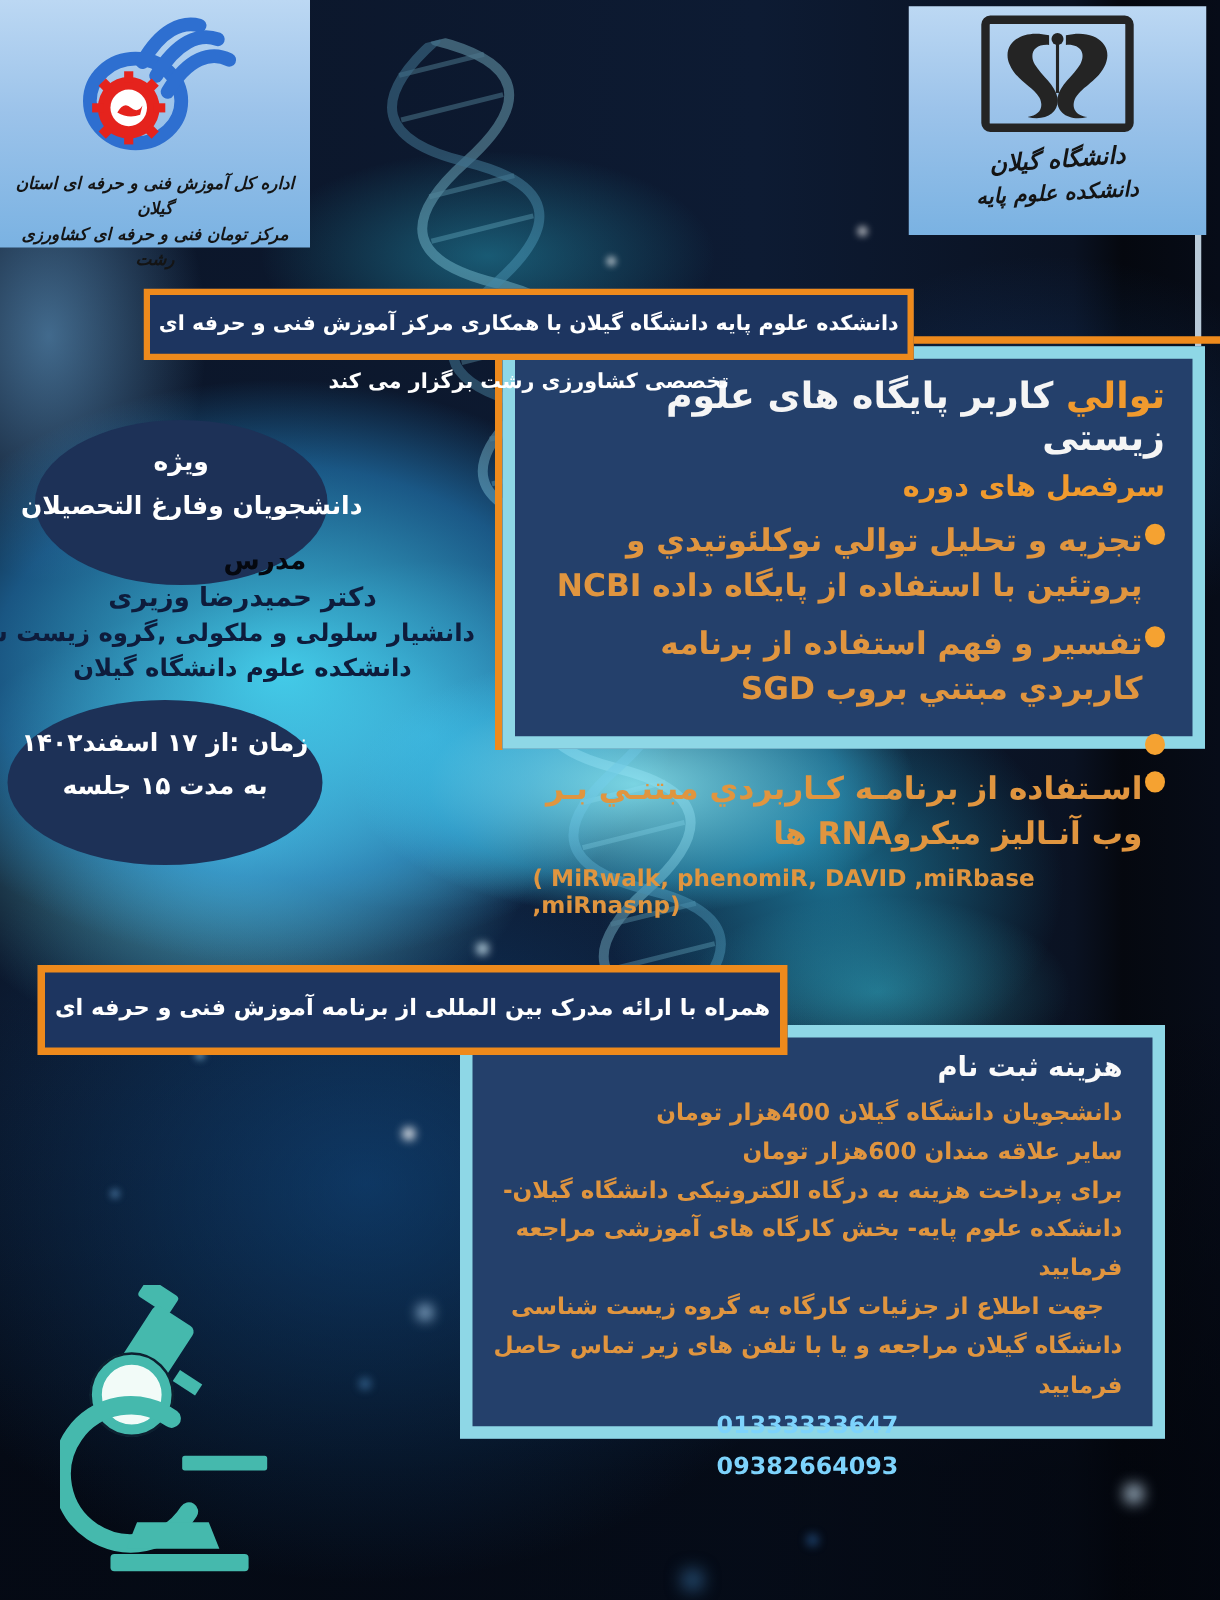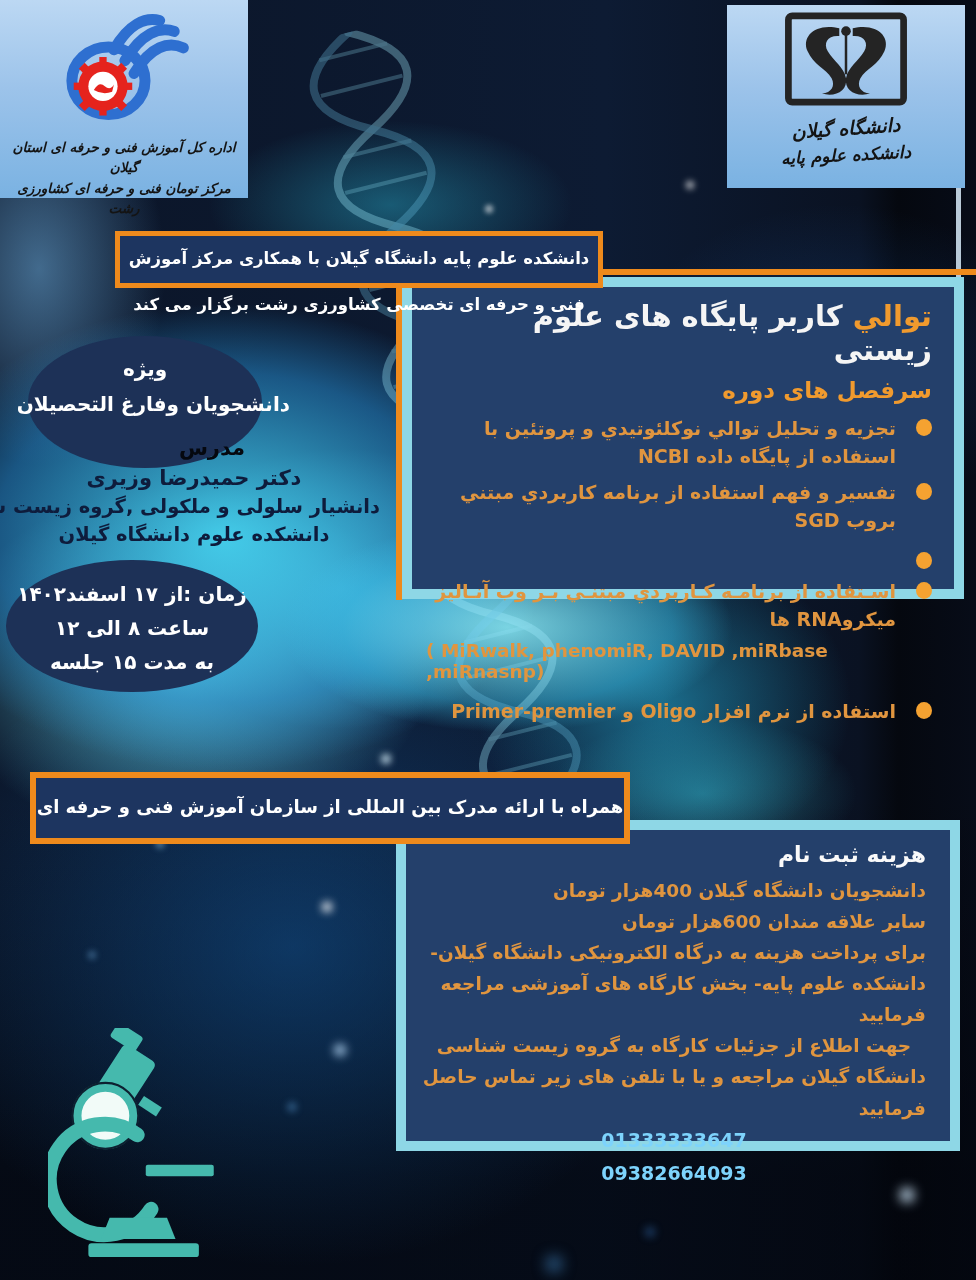--- a/index.html
+++ b/index.html
@@ -52,34 +52,34 @@
   .card-org { left:0; top:0; width:248px; height:198px; text-align:center; }
   .card-uni { left:727px; top:5px; width:238px; height:183px; text-align:center; }
   .calli { direction:rtl; font-weight:bold; font-style:italic; color:#141414; line-height:1.45; }
   .card-org .calli { font-size:13.5px; margin-top:2px; }
   .card-uni .calli1 { font-size:19px; margin-top:4px; transform:rotate(-4deg); }
   .card-uni .calli2 { font-size:17px; transform:rotate(-3deg); }
 
   
   .banner { position:absolute; background:#1d3560; border:5px solid #ee8a1c; z-index:6;
             color:#fff; font-weight:bold; text-align:center; direction:rtl; }
-  .banner-top { left:115px; top:231px; width:488px; height:57px; font-size:16.5px; line-height:46px; }
+  .banner-top { left:115px; top:231px; width:616px; height:57px; font-size:16.5px; line-height:46px; }
   .banner-cert { left:30px; top:772px; width:600px; height:72px; border-width:6px; font-size:18px; line-height:58px; }
 
   
   .orange-frame { position:absolute; left:396px; top:269px; width:580px; height:331px; z-index:4;
                   border-top:6px solid #ee8a1c; border-left:6px solid #ee8a1c; }
 
   
   .panel { position:absolute; background:#24406b; border:10px solid #8ed7e6; z-index:5; direction:rtl; }
   .panel-course { left:402px; top:277px; width:562px; height:322px; padding:12px 22px 10px 14px; }
   .p1-title { font-size:29px; font-weight:bold; color:#f5f5f5; margin-bottom:10px; }
   .p1-title .pref { color:#f09a2e; }
   .p1-sub { font-size:23px; font-weight:bold; color:#f09a2e; margin-bottom:12px; }
-  .topic { display:flex; align-items:flex-start; gap:20px; color:#e0953f; font-size:19px;
+  .topic { display:flex; align-items:flex-start; gap:2px; color:#e0953f; font-size:25px;
            font-weight:bold; line-height:1.45; margin-bottom:9px; }
   .topic .dot { flex:0 0 auto; width:16px; height:17px; border-radius:50%; background:#f5a231; margin-top:4px; }
   .topic-cont { color:#e0953f; font-size:18.5px; font-weight:bold; padding-right:46px; margin:-2px 0 9px; text-align:left; direction:ltr; }
   .topic-last { margin-top:16px; }
 
   
   .oval { position:absolute; background:#1d3157; border-radius:50%; z-index:3; color:#fff;
           font-weight:bold; text-align:center; direction:rtl; }
   .oval-audience { left:28px; top:336px; width:234px; height:132px; font-size:20px; padding-top:16px; line-height:1.75; }
   .oval-audience .wide { white-space:nowrap; margin:0 -28px;padding-left:48px; }
@@ -87,21 +87,21 @@
 
   
   .instructor { position:absolute; left:8px; top:436px; width:372px; z-index:3; text-align:center;
                 direction:rtl; color:#0e1c3c; font-weight:bold; }
   .instructor .label { color:#05080f; font-size:21px; margin-right:-36px; margin-bottom:6px; }
   .instructor .name { font-size:21px; margin-bottom:5px; }
   .instructor .role { font-size:19.5px; margin-bottom:5px; white-space:nowrap; }
   .instructor .faculty { font-size:19.5px; }
 
   
-  .panel-fees { left:396px; top:820px; width:564px; height:331px; padding:12px 24px 8px 16px; }
+  .panel-fees { left:368px; top:820px; width:564px; height:331px; padding:12px 24px 8px 16px; }
   .fees-heading { color:#fafafa; font-size:22px; font-weight:bold; text-align:right; margin-bottom:8px; }
   .fees-line { color:#e0953f; font-size:18.5px; font-weight:bold; line-height:1.68; text-align:right; }
   .fees-line.center { text-align:center; }
   .fees-phone { color:#7dd3fc; font-size:19px; font-weight:bold; text-align:center; line-height:1.75; direction:ltr; }
 
   
   .microscope { position:absolute; left:48px; top:1028px; width:170px; height:235px; z-index:2; }
 </style>
 </head>
 <body>
@@ -196,45 +196,40 @@
       <span>تفسیر و فهم استفاده از برنامه کاربردي مبتني بروب SGD</span>
     </div>
     <div class="topic" style="margin-top:14px">
       <span class="dot"></span>
     </div>
     <div class="topic">
       <span class="dot"></span>
       <span>اسـتفاده از برنامـه کـاربردي مبتنـي بـر وب آنـالیز میکروRNA ها</span>
     </div>
     <div class="topic-cont" dir="ltr">( MiRwalk, phenomiR, DAVID ,miRbase ,miRnasnp)</div>
-    <div class="topic topic-last">
-      <span class="dot"></span>
-      <span>استفاده از نرم افزار Oligo و Primer-premier</span>
-    </div>
   </div>
 
   <div class="oval oval-audience">
     <div>ویژه</div>
     <div class="wide">دانشجویان وفارغ التحصیلان</div>
   </div>
 
   <div class="instructor">
     <div class="label">مدرس</div>
     <div class="name">دکتر حمیدرضا وزیری</div>
     <div class="role">دانشیار سلولی و ملکولی ,گروه زیست شناسی</div>
     <div class="faculty">دانشکده علوم دانشگاه گیلان</div>
   </div>
 
   <div class="oval oval-schedule">
     <div>زمان :از ۱۷ اسفند۱۴۰۲</div>
-    <div>ساعت ۸ الی ۱۲</div>
     <div>به مدت ۱۵ جلسه</div>
   </div>
 
-  <div class="banner banner-cert">همراه با ارائه مدرک بین المللی از سازمان آموزش فنی و حرفه ای</div>
+  <div class="banner banner-cert">همراه با ارائه مدرک بین المللی از برنامه آموزش فنی و حرفه ای</div>
 
   <div class="panel panel-fees">
     <div class="fees-heading">هزینه ثبت نام</div>
     <div class="fees-line">دانشجویان دانشگاه گیلان 400هزار تومان</div>
     <div class="fees-line">سایر علاقه مندان 600هزار تومان</div>
     <div class="fees-line">برای پرداخت هزینه به درگاه الکترونیکی دانشگاه گیلان-</div>
     <div class="fees-line">دانشکده علوم پایه- بخش کارگاه های آموزشی مراجعه فرمایید</div>
     <div class="fees-line center">جهت اطلاع از جزئیات کارگاه به گروه زیست شناسی</div>
     <div class="fees-line">دانشگاه گیلان مراجعه و یا با تلفن های زیر تماس حاصل فرمایید</div>
     <div class="fees-phone">01333333647</div>

